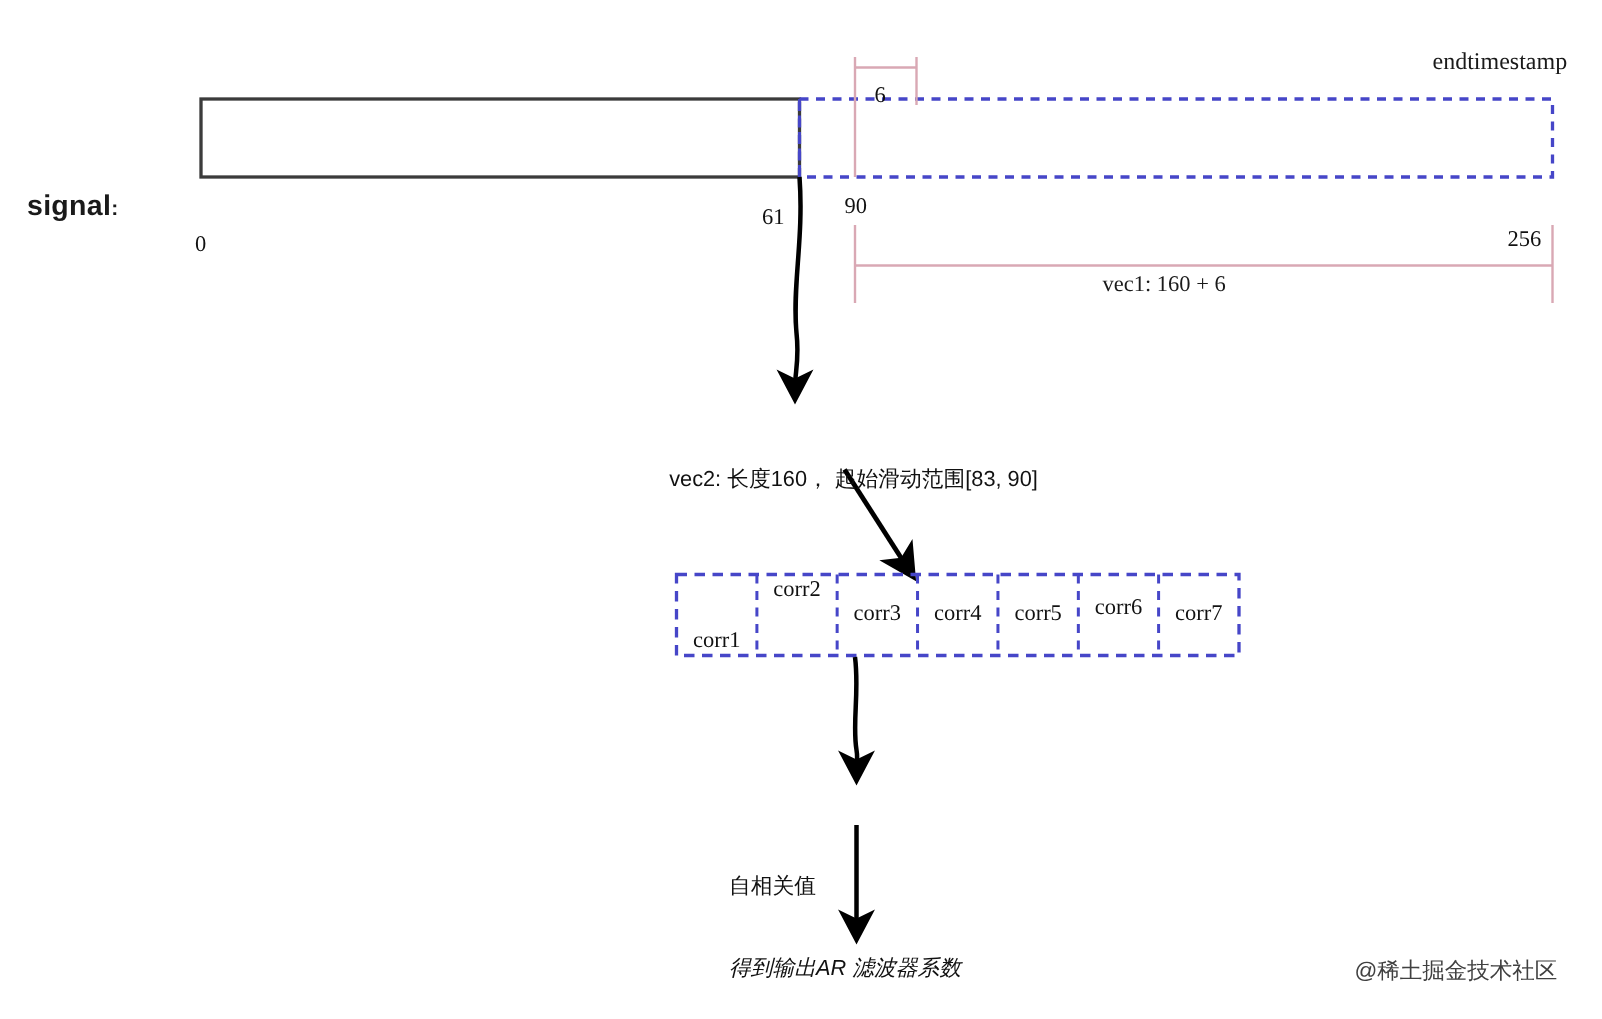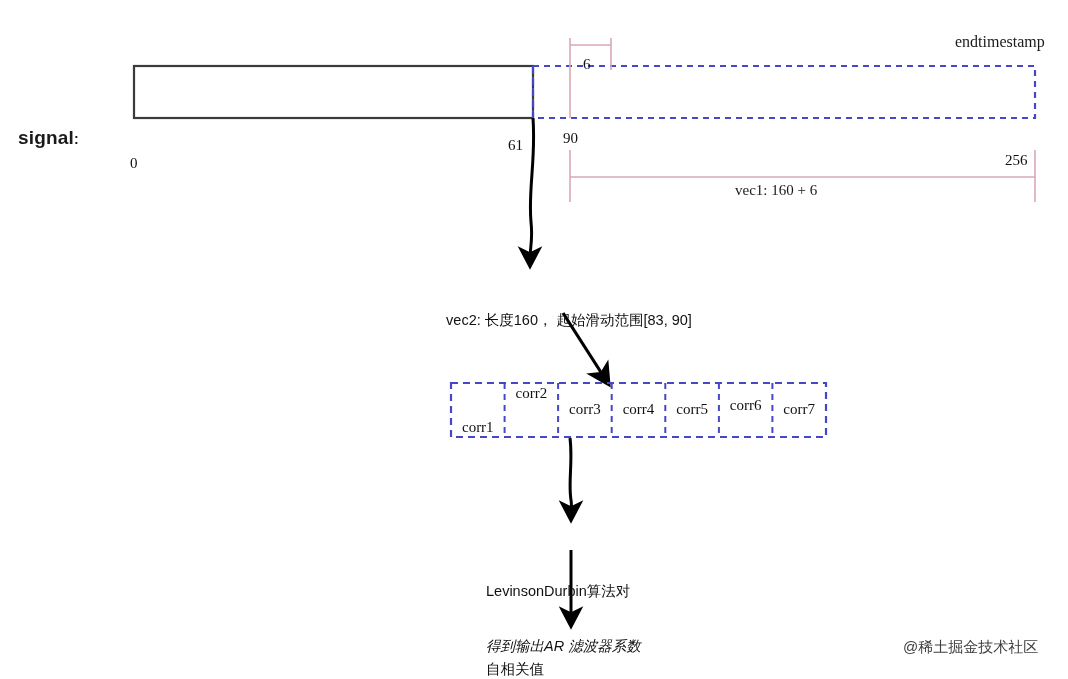--- a/index.html
+++ b/index.html
@@ -162,19 +162,18 @@
 
 <div class="abs corr-cell-label" style="left:451px; top:419px; width:53.6px;">corr1</div>
 <div class="abs corr-cell-label" style="left:504.6px; top:385px; width:53.6px;font-family:Liberation Serif, serif;">corr2</div>
 <div class="abs corr-cell-label" style="left:558.1px; top:401px; width:53.6px;">corr3</div>
 <div class="abs corr-cell-label" style="left:611.7px; top:401px; width:53.6px;">corr4</div>
 <div class="abs corr-cell-label" style="left:665.3px; top:401px; width:53.6px;">corr5</div>
 <div class="abs corr-cell-label" style="left:718.9px; top:397px; width:53.6px;">corr6</div>
 <div class="abs corr-cell-label" style="left:772.4px; top:401px; width:53.6px;">corr7</div>
 
 <div class="abs txtblock txt-lev">
-  <div>LevinsonDurbin算法对</div>
   <div>自相关值</div>
 </div>
 
 <div class="abs txtblock txt-out">得到输出AR 滤波器系数</div>
 
 <div class="abs watermark">@稀土掘金技术社区</div>
 
 </body></html>

